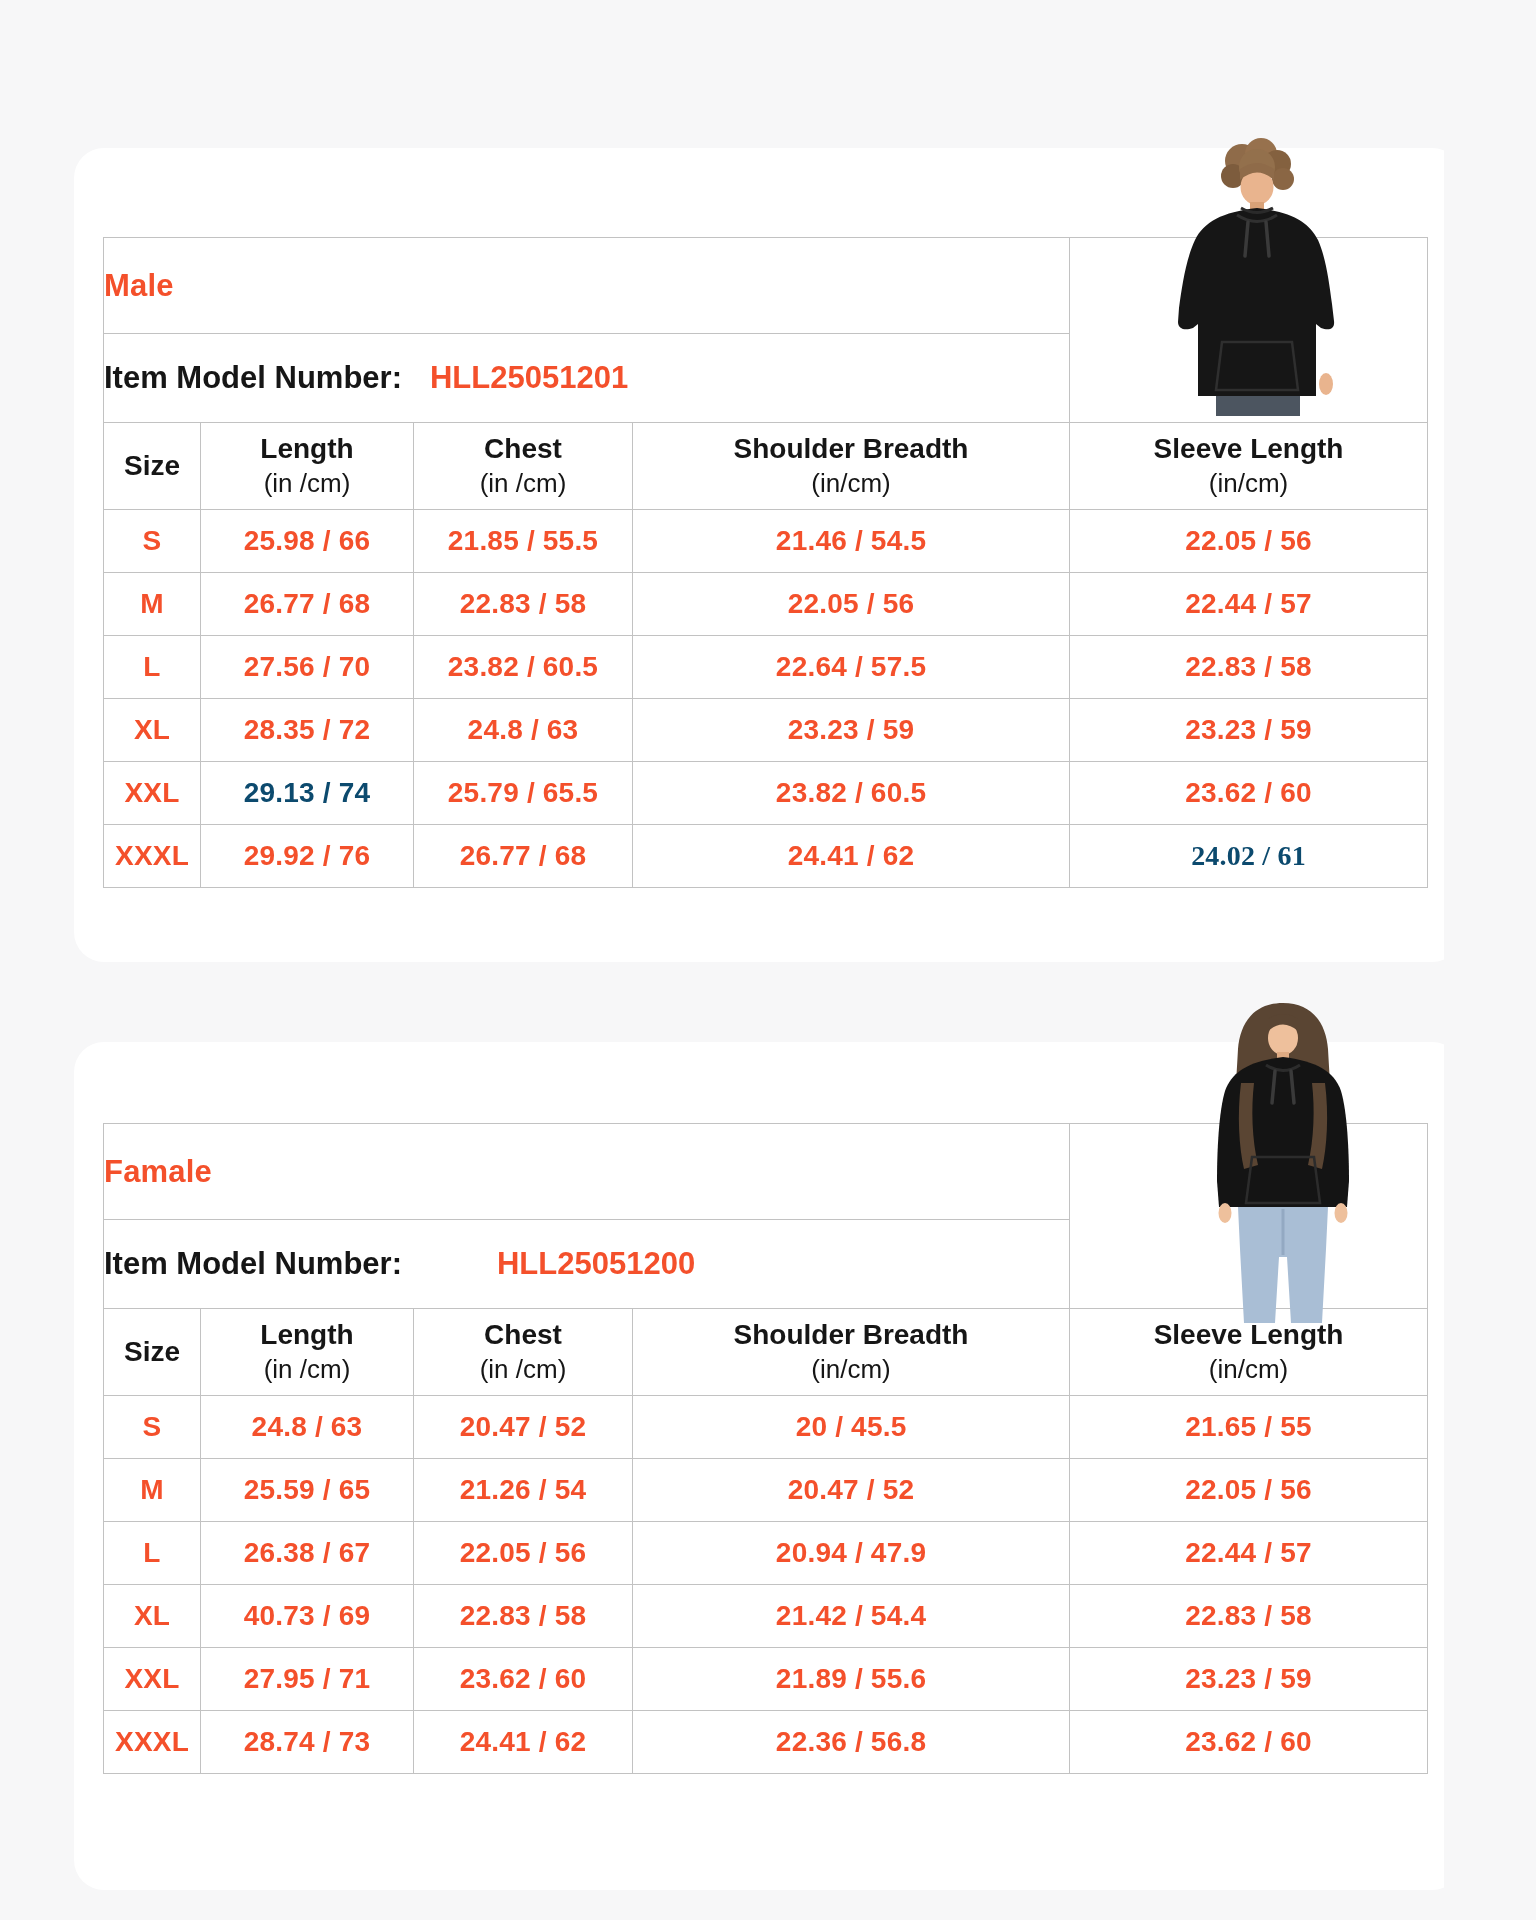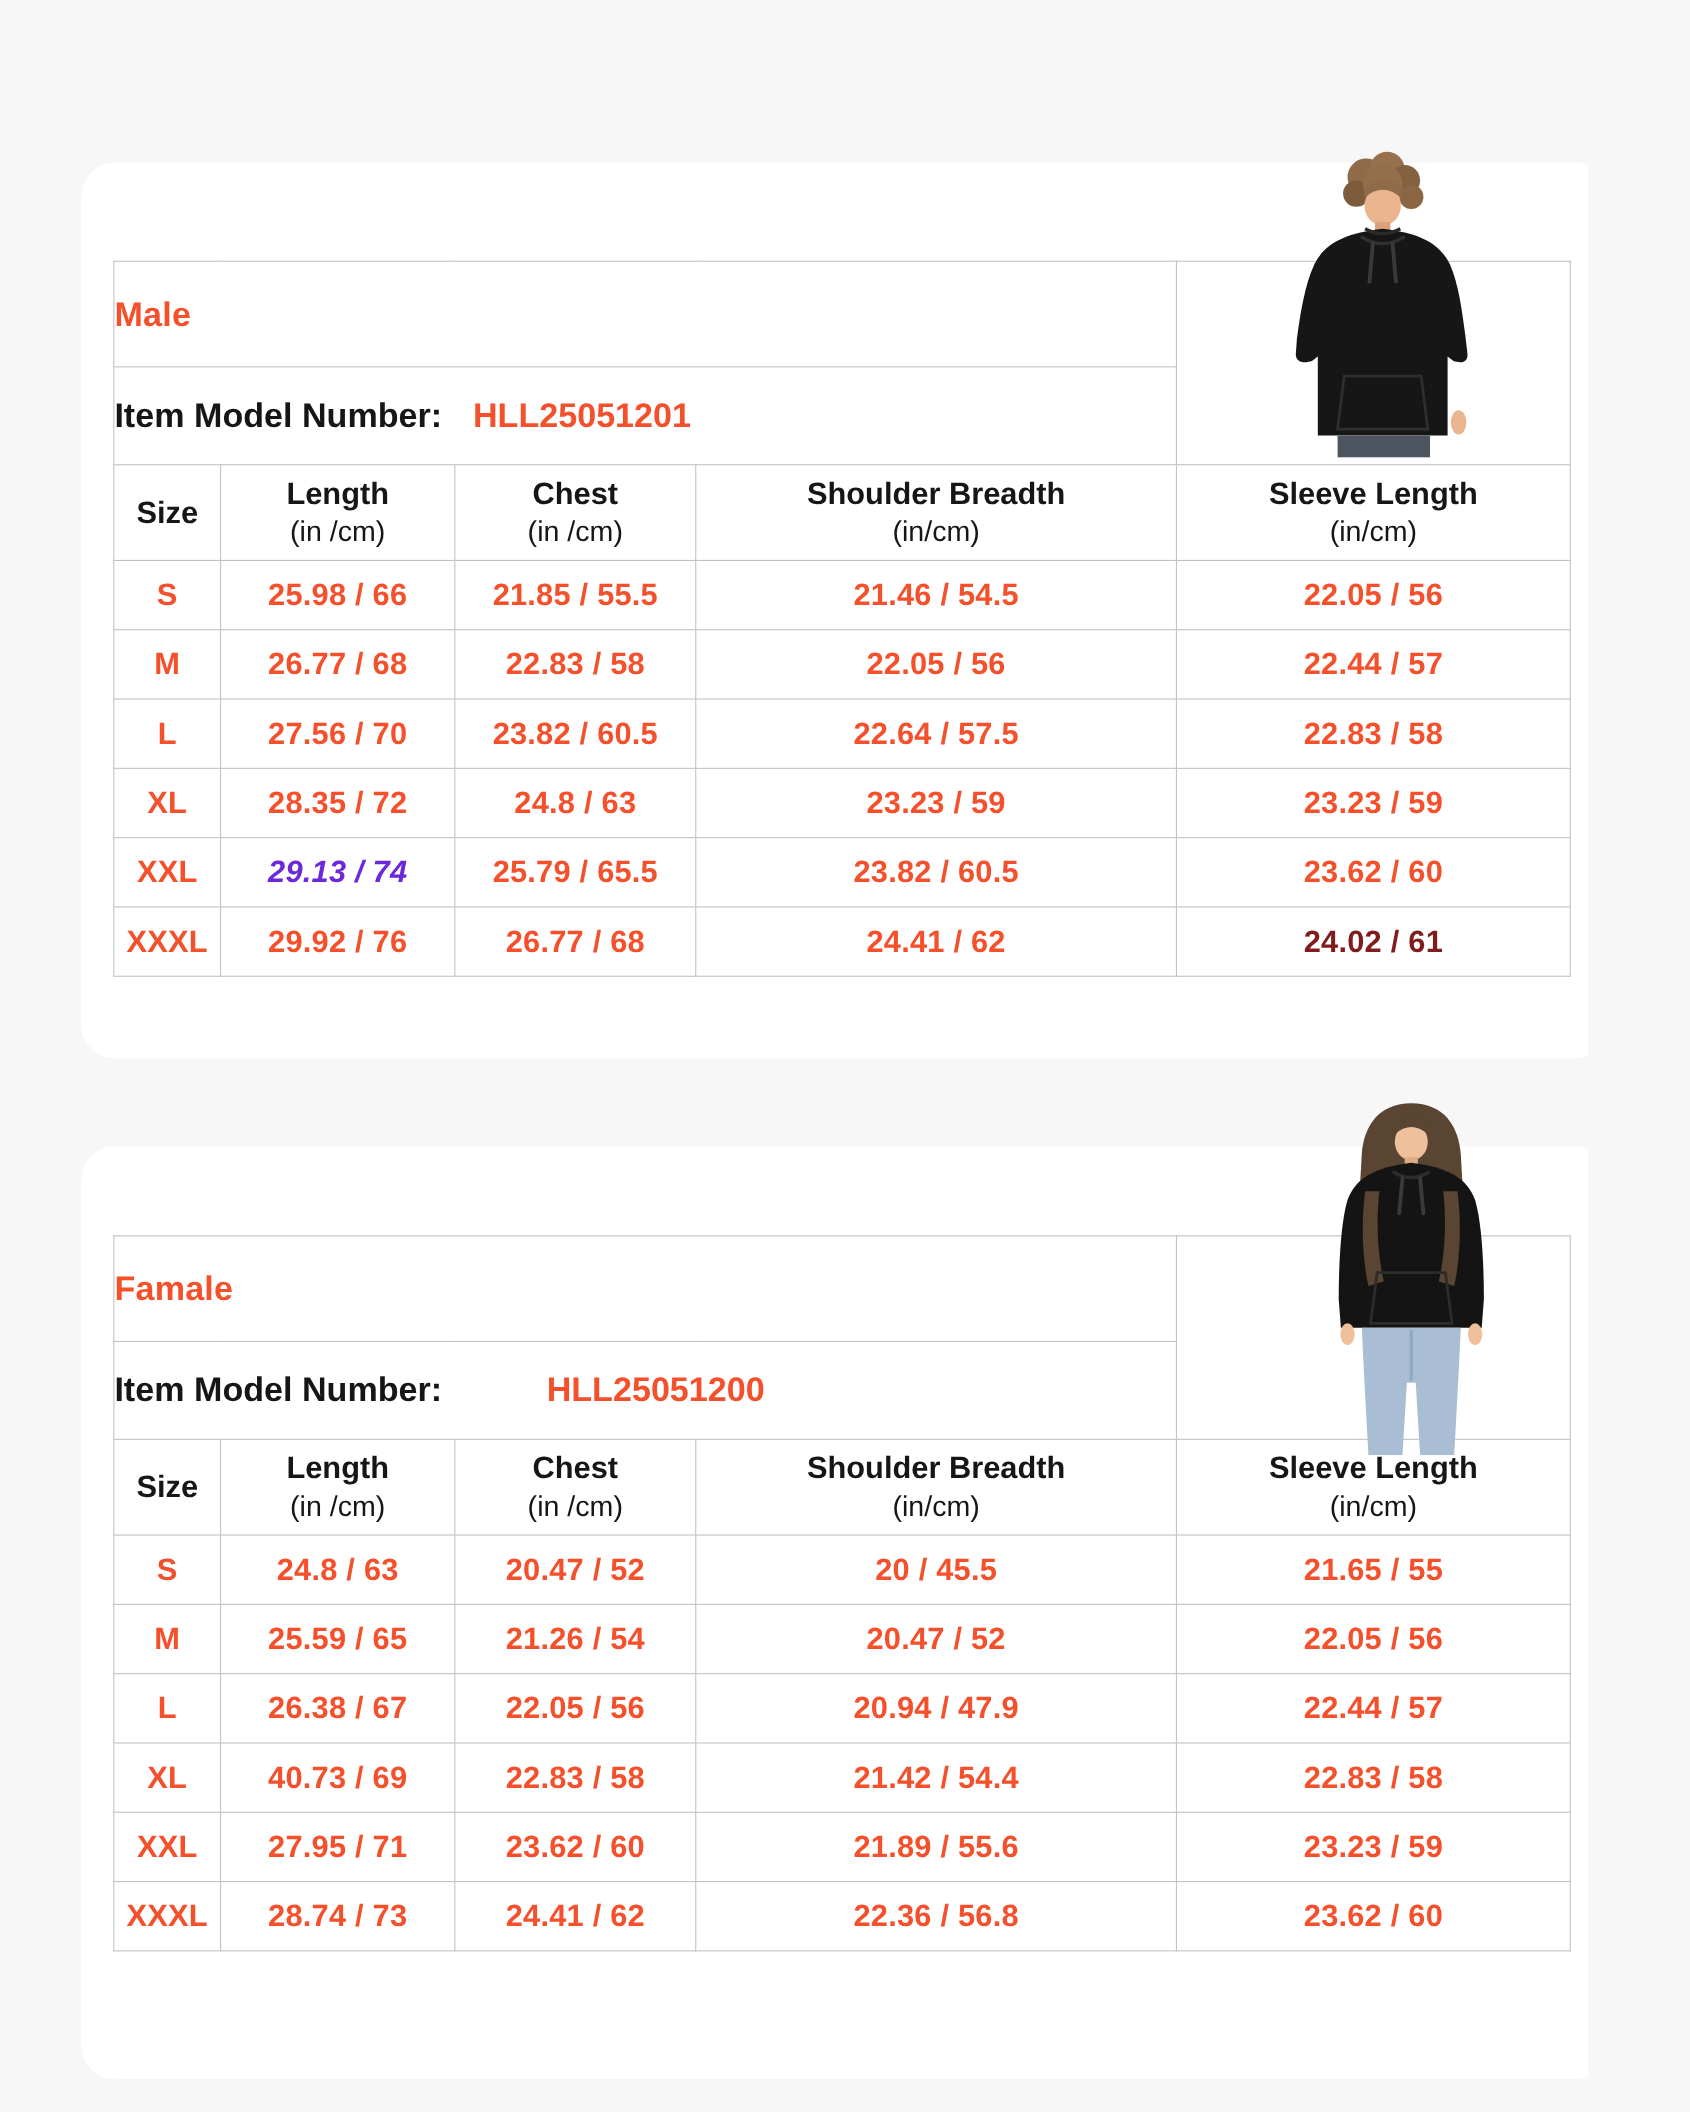--- a/index.html
+++ b/index.html
@@ -116,31 +116,31 @@
           </tr>
           <tr>
             <td class="cell" style="color: rgb(244, 80, 43);">XL</td>
             <td class="cell" style="color: rgb(244, 80, 43);">28.35 / 72</td>
             <td class="cell" style="color: rgb(244, 80, 43);">24.8 / 63</td>
             <td class="cell" style="color: rgb(244, 80, 43);">23.23 / 59</td>
             <td class="cell" style="color: rgb(244, 80, 43);">23.23 / 59</td>
           </tr>
           <tr>
             <td class="cell" style="color: rgb(244, 80, 43);">XXL</td>
-            <td class="cell" style="color: #6d28d9; font-style: italic;">29.13 / 74</td>
+            <td class="cell" style="color: #0c4a6e;">29.13 / 74</td>
             <td class="cell" style="color: rgb(244, 80, 43);">25.79 / 65.5</td>
             <td class="cell" style="color: rgb(244, 80, 43);">23.82 / 60.5</td>
             <td class="cell" style="color: rgb(244, 80, 43);">23.62 / 60</td>
           </tr>
           <tr>
             <td class="cell" style="color: rgb(244, 80, 43);">XXXL</td>
             <td class="cell" style="color: rgb(244, 80, 43);">29.92 / 76</td>
             <td class="cell" style="color: rgb(244, 80, 43);">26.77 / 68</td>
             <td class="cell" style="color: rgb(244, 80, 43);">24.41 / 62</td>
-            <td class="cell" style="color: #7f1d1d;">24.02 / 61</td>
+            <td class="cell" style="color: #0c4a6e; font-family: Liberation Serif, serif;">24.02 / 61</td>
           </tr>
         </tbody>
     </table>
 
     <svg class="model-figure" id="male-figure" viewBox="0 0 190 282" aria-hidden="true">
       <g>
         <circle cx="82" cy="27" r="17" fill="#8f6b49"></circle>
         <circle cx="101" cy="20" r="16" fill="#97714d"></circle>
         <circle cx="117" cy="30" r="14" fill="#84613f"></circle>
         <circle cx="73" cy="42" r="12" fill="#7d5c3d"></circle>

